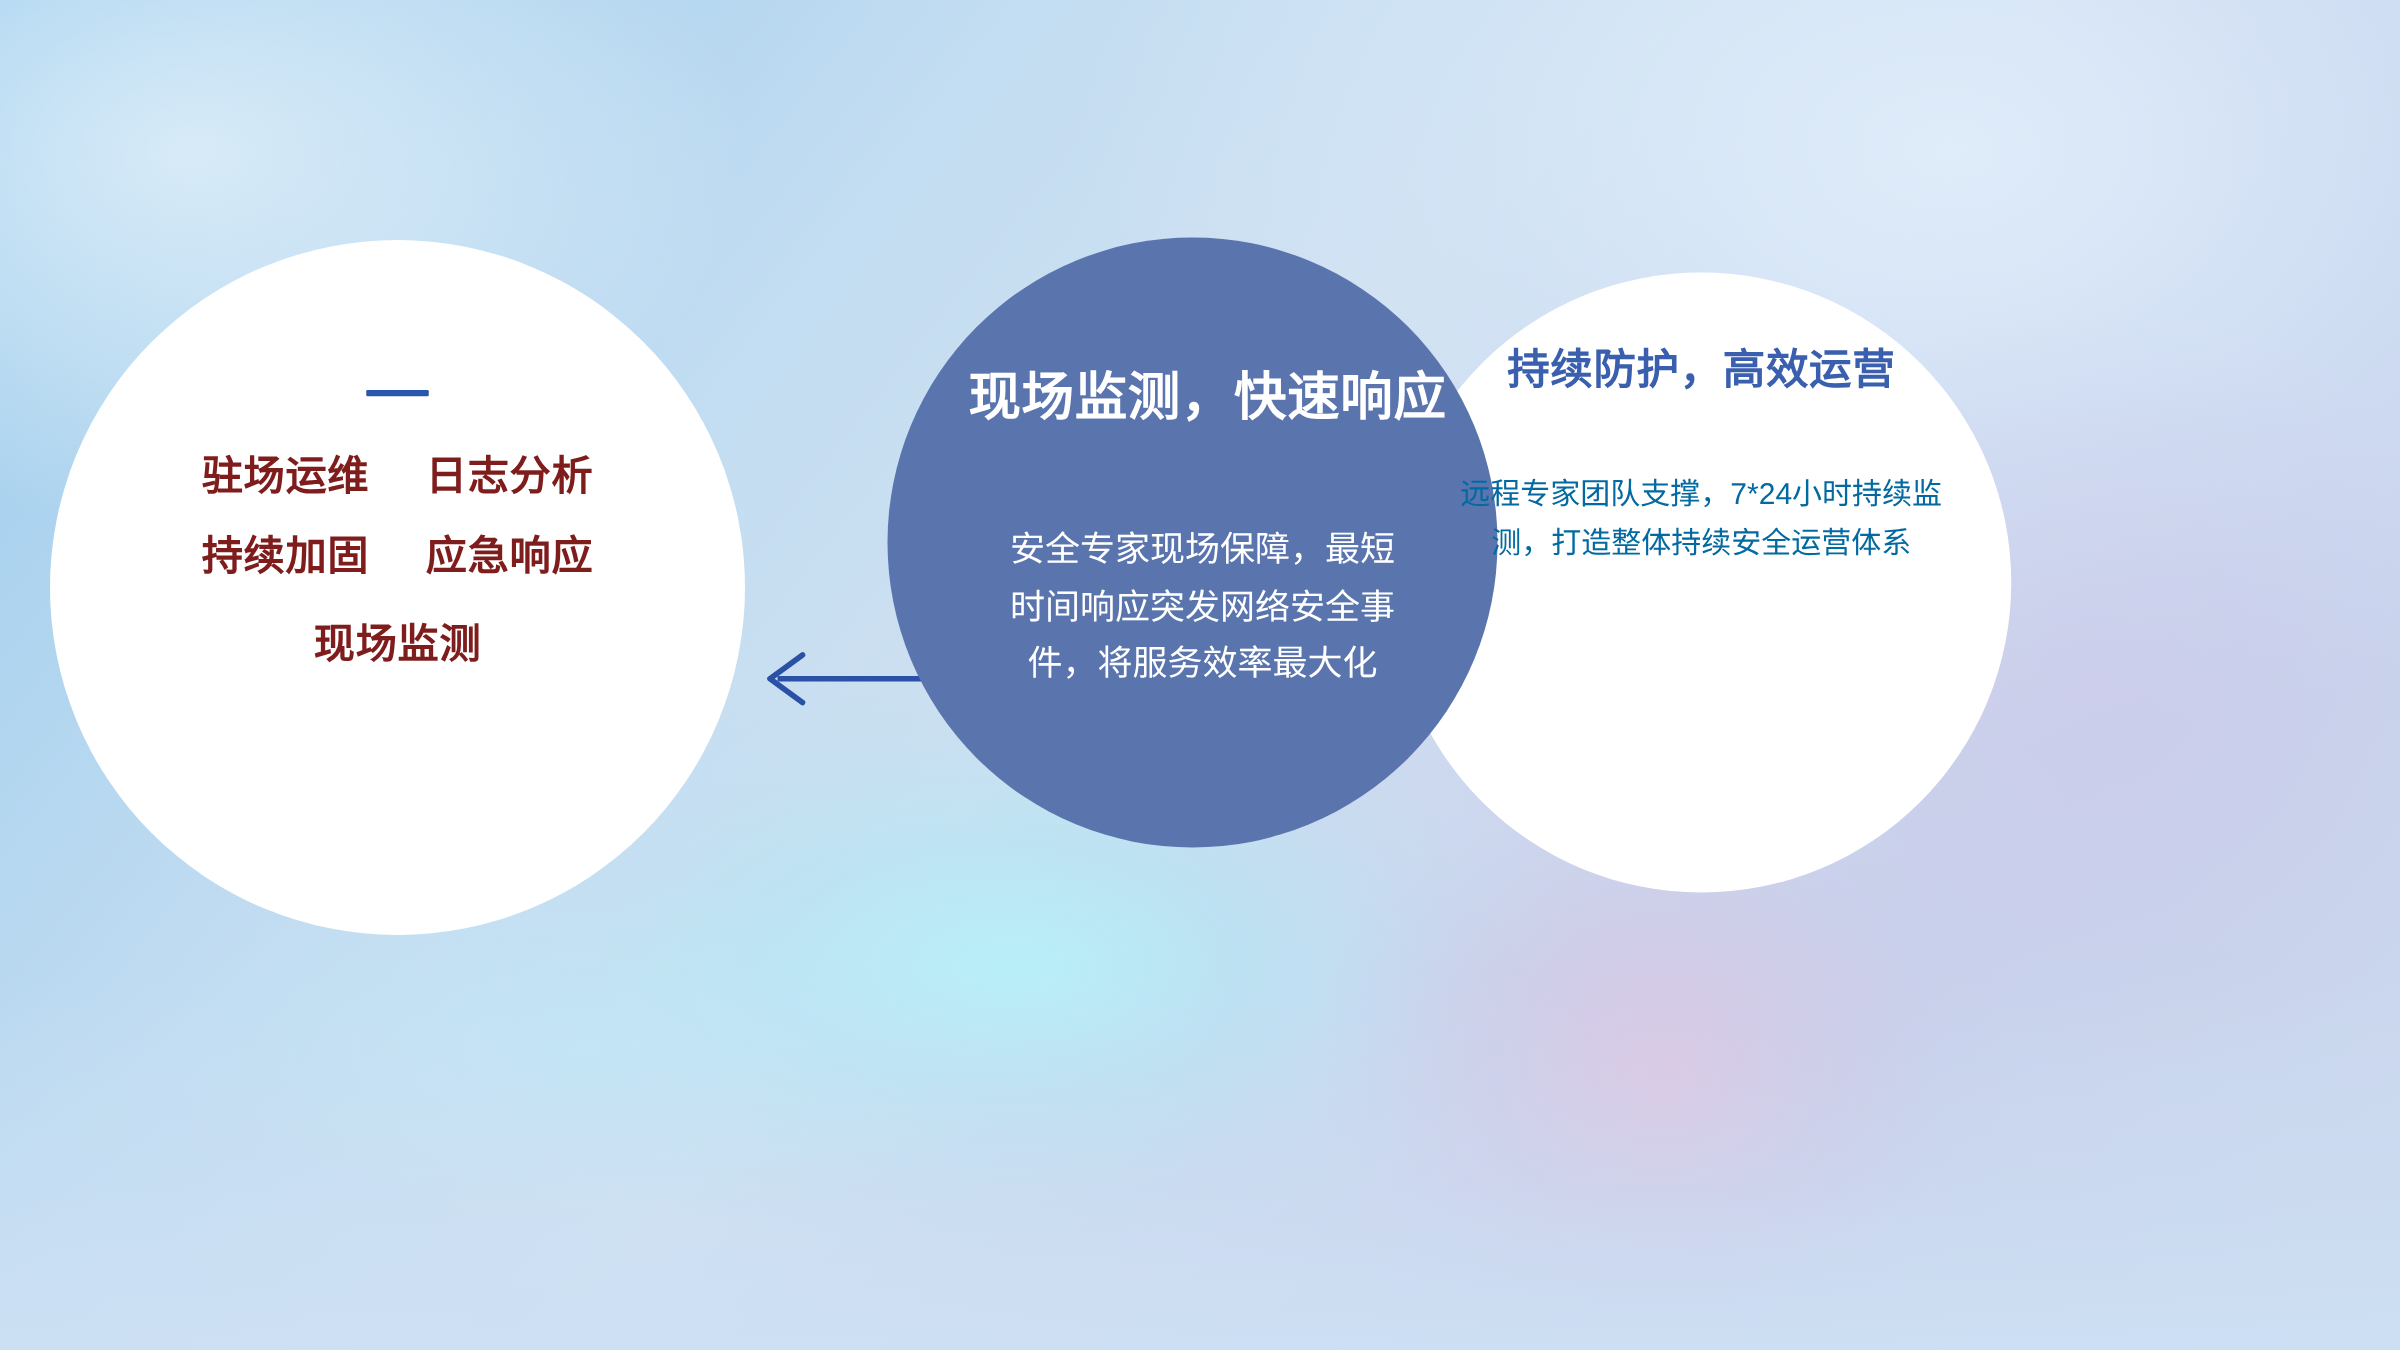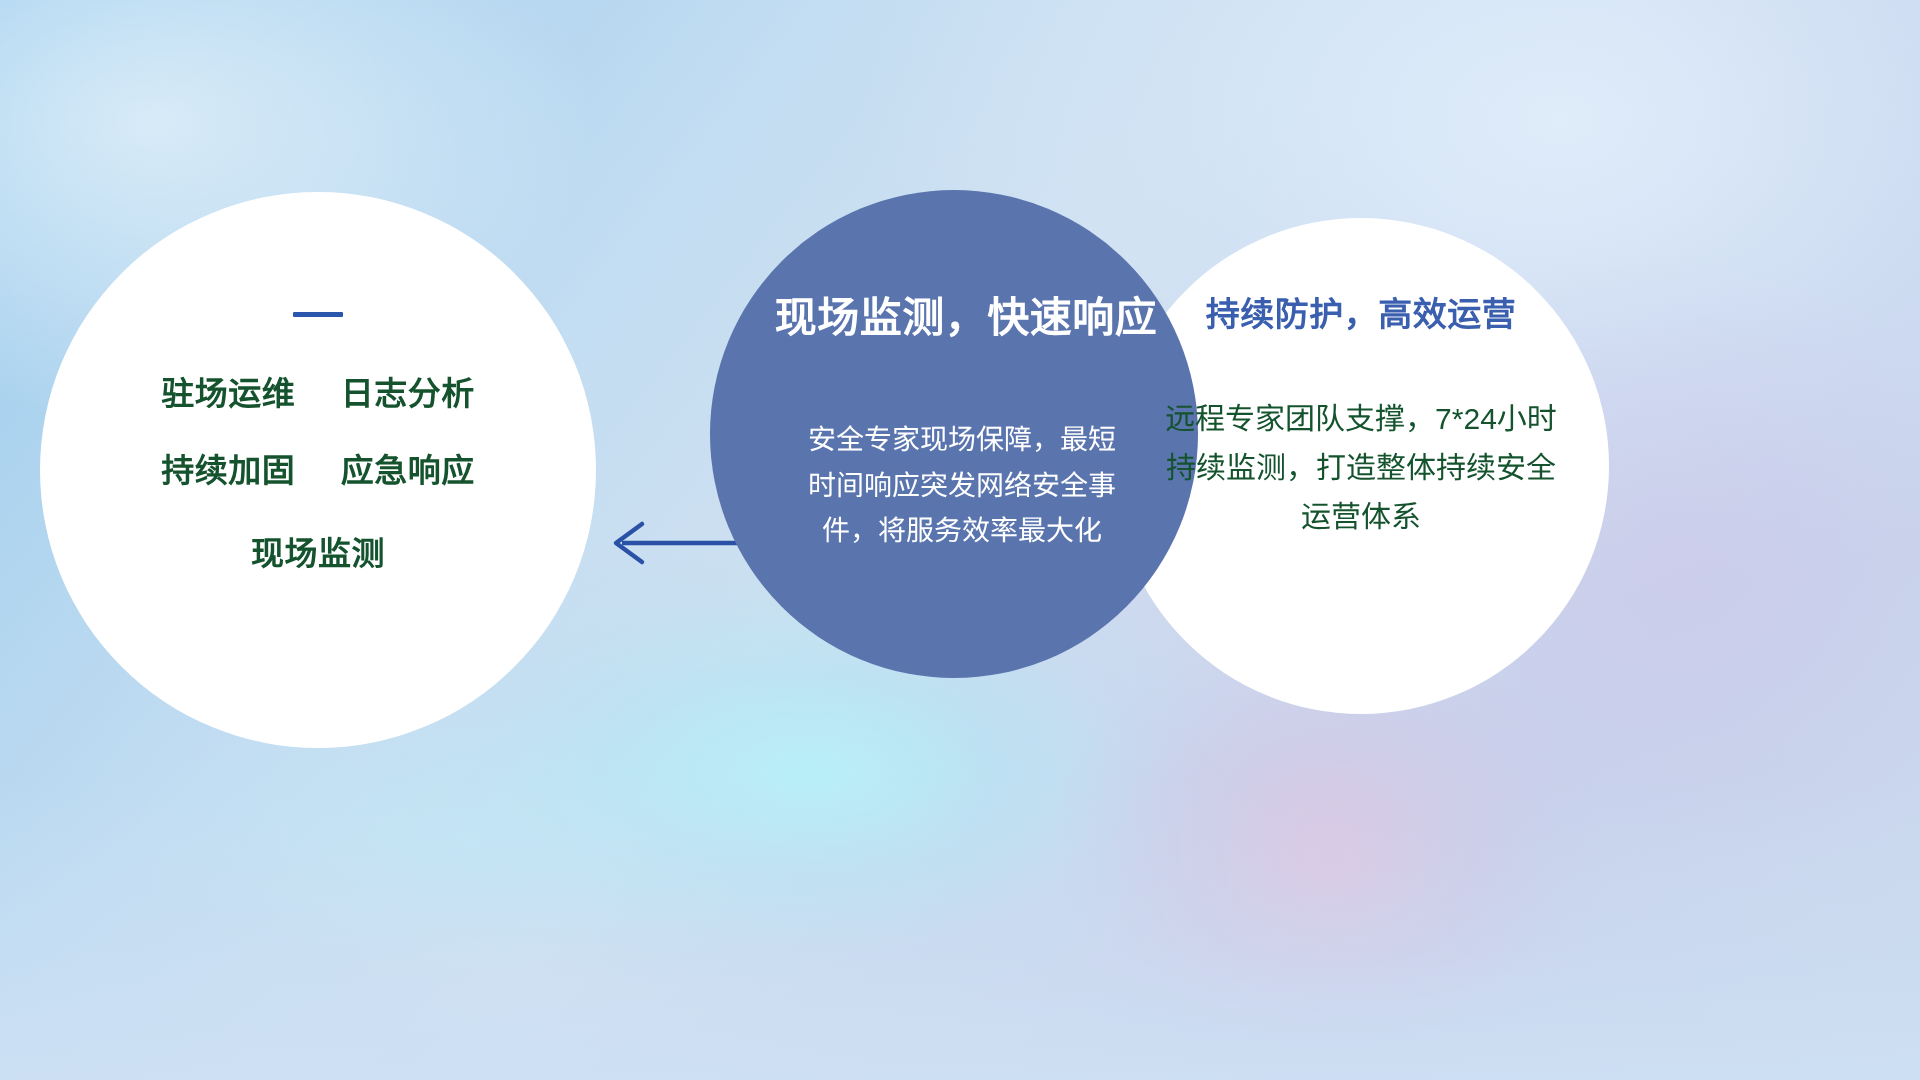--- a/index.html
+++ b/index.html
@@ -159,24 +159,24 @@
     width: 50px;
     height: 5px;
     background: #2a56ad;
     border-radius: 1px;
     margin-bottom: 47px;
   }
 
   .left-line {
     font-size: 33px;
     font-weight: 700;
-    color: #14532d;
+    color: #7f1d1d;
     letter-spacing: 0.5px;
     line-height: 1;
-    margin: 13px;
+    margin: 0;
     white-space: nowrap;
   }
 
   #left-line-1 { margin-bottom: 31px; }
   #left-line-2 { margin-bottom: 37px; }
 
   .left-gap { display: inline-block; width: 26px; }
 
   
   #middle-content {
@@ -213,21 +213,21 @@
     line-height: 1.62;
     width: 330px;
     margin: 16px;
     transform: translateX(8px);
   }
 
   
   #right-content {
     position: absolute;
     left: 1113px;
-    top: 220px;
+    top: 202px;
     width: 496px;
     height: 496px;
     z-index: 8;
     display: flex;
     flex-direction: column;
     align-items: center;
     padding-top: 76px;
     box-sizing: border-box;
     pointer-events: none;
     text-align: center;
@@ -237,23 +237,23 @@
     font-size: 34px;
     font-weight: 700;
     color: #3a5fae;
     letter-spacing: 0.5px;
     line-height: 1.1;
     white-space: nowrap;
     margin: 0 0 62px 0;
   }
 
   #right-body {
-    font-size: 30px;
+    font-size: 24px;
     font-weight: 400;
-    color: #14532d;
+    color: #0369a1;
     line-height: 1.62;
     width: 400px;
     margin: 0;
     text-align: center;
   }
 
   
   #arrow {
     position: absolute;
     left: 598px;

